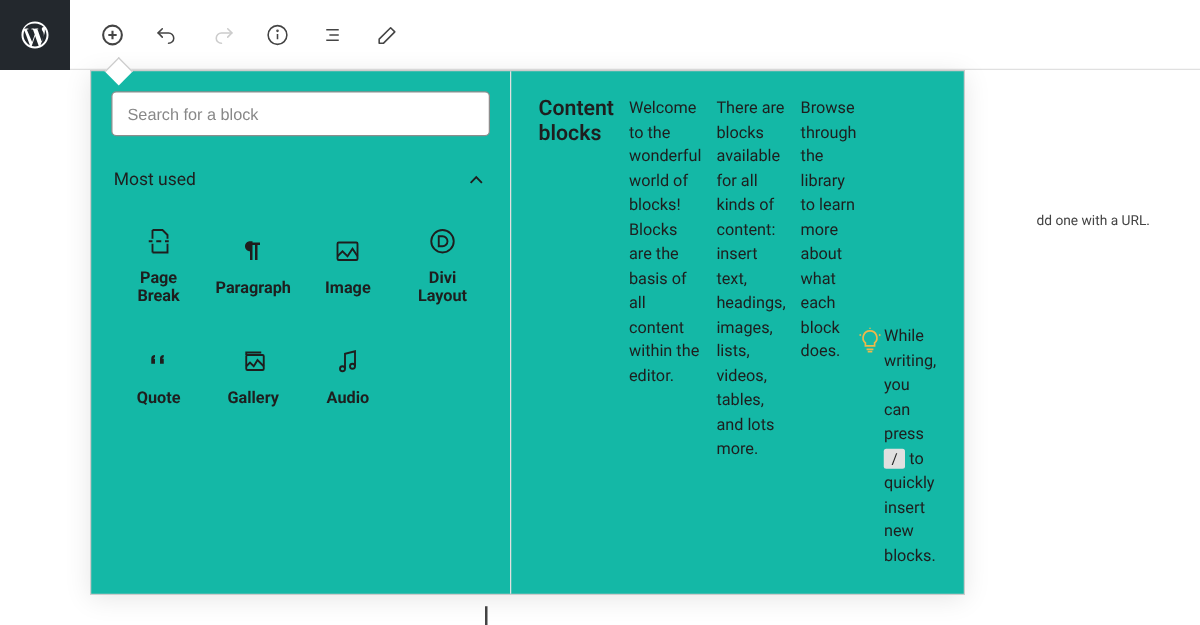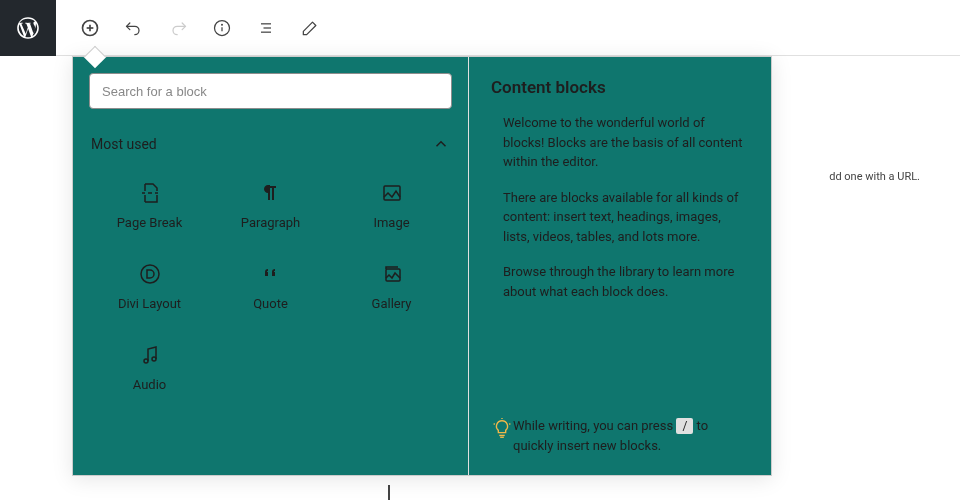--- a/index.html
+++ b/index.html
@@ -7,43 +7,43 @@
     
     .top-bar { display: flex; align-items: center; height: 56px; border-bottom: 1px solid #e0e0e0; }
     .wp-logo { width: 56px; height: 56px; background: #23282d; display: flex; align-items: center; justify-content: center; }
     .wp-logo svg { width: 26px; height: 26px; fill: #fff; }
     .toolbar { display: flex; align-items: center; padding-left: 24px; gap: 24px; }
     .toolbar .icon-btn { width: 20px; height: 20px; display: flex; align-items: center; justify-content: center; cursor: pointer; color: #444; }
     .toolbar .icon-btn.disabled { color: #ccc; }
     .toolbar svg { width: 20px; height: 20px; stroke: currentColor; fill: none; stroke-width: 1.5; }
     .toolbar .add-btn svg { stroke-width: 2; }
     
-    .inserter-popover { position: absolute; top: 56px; left: 72px; width: 700px; background: #0f766e; border: 1px solid #ccc; box-shadow: 0 3px 20px rgba(0,0,0,0.1); display: flex; height: 420px; }
+    .inserter-popover { position: absolute; top: 56px; left: 72px; width: 700px; background: #14b8a6; border: 1px solid #ccc; box-shadow: 0 3px 20px rgba(0,0,0,0.1); display: flex; height: 420px; }
     .arrow-up { position: absolute; top: -8px; left: 14px; width: 16px; height: 16px; background: #fff; border-left: 1px solid #ccc; border-top: 1px solid #ccc; transform: rotate(45deg); }
     
     .left-panel { width: 396px; display: flex; flex-direction: column; border-right: 1px solid #e0e0e0; }
     .search-wrap { padding: 16px 16px 12px; }
     .search-input { width: 100%; height: 36px; border: 1px solid #8d8d8d; border-radius: 4px; padding: 0 12px; font-size: 13px; outline: none; }
     .search-input::placeholder { color: #888; }
     
     .blocks-scroll { flex: 1; overflow-y: scroll; padding: 0 16px 32px; }
     .blocks-scroll::-webkit-scrollbar { width: 12px; }
     .blocks-scroll::-webkit-scrollbar-track { background: #f0f0f0; }
     .blocks-scroll::-webkit-scrollbar-thumb { background: #c1c1c1; }
     
     .category-header { display: flex; justify-content: space-between; align-items: center; padding: 14px 2px 10px; cursor: pointer; }
     .category-header span { font-size: 14px; font-weight: 400; }
     
-    .block-grid { display: grid; grid-template-columns: repeat(3, 1fr); gap: 0; }
+    .block-grid { display: grid; grid-template-columns: repeat(4, 1fr); gap: 0; font-weight: bold; }
     .block-item { display: flex; flex-direction: column; align-items: center; justify-content: center; padding: 18px 6px 14px; cursor: pointer; border-radius: 4px; }
     .block-icon { width: 24px; height: 24px; margin-bottom: 10px; display: flex; align-items: center; justify-content: center; color: #1e1e1e; }
     .block-icon svg { width: 24px; height: 24px; }
     .block-label { font-size: 13px; text-align: center; }
     
-    .right-panel { flex: 1; padding: 20px 22px; display: flex; flex-direction: column; }
+    .right-panel { flex: 1; padding: 20px 22px; display: flex; flex-direction: row; }
     .right-panel h2 { font-size: 17px; font-weight: 600; margin-bottom: 16px; }
     .right-panel p { font-size: 13px; line-height: 1.5; margin-bottom: 16px; color: #1e1e1e; margin-left: 12px; }
     
     .tip { display: flex; align-items: flex-start; gap: 0; margin-top: auto; padding-top: 20px; }
     .tip-icon { color: #f0b849; flex-shrink: 0; margin-top: 2px; }
     .tip-text { font-size: 13px; line-height: 1.5; }
     .tip-text kbd { background: #e0e0e0; padding: 1px 6px; border-radius: 2px; font-family: inherit; font-size: 12px; }
     
     .bg-content { position: absolute; top: 170px; right: 40px; font-size: 11px; color: #444; z-index: -1; }
     .bg-line { position: absolute; top: 485px; left: 388px; width: 2px; height: 20px; background: #444; }

